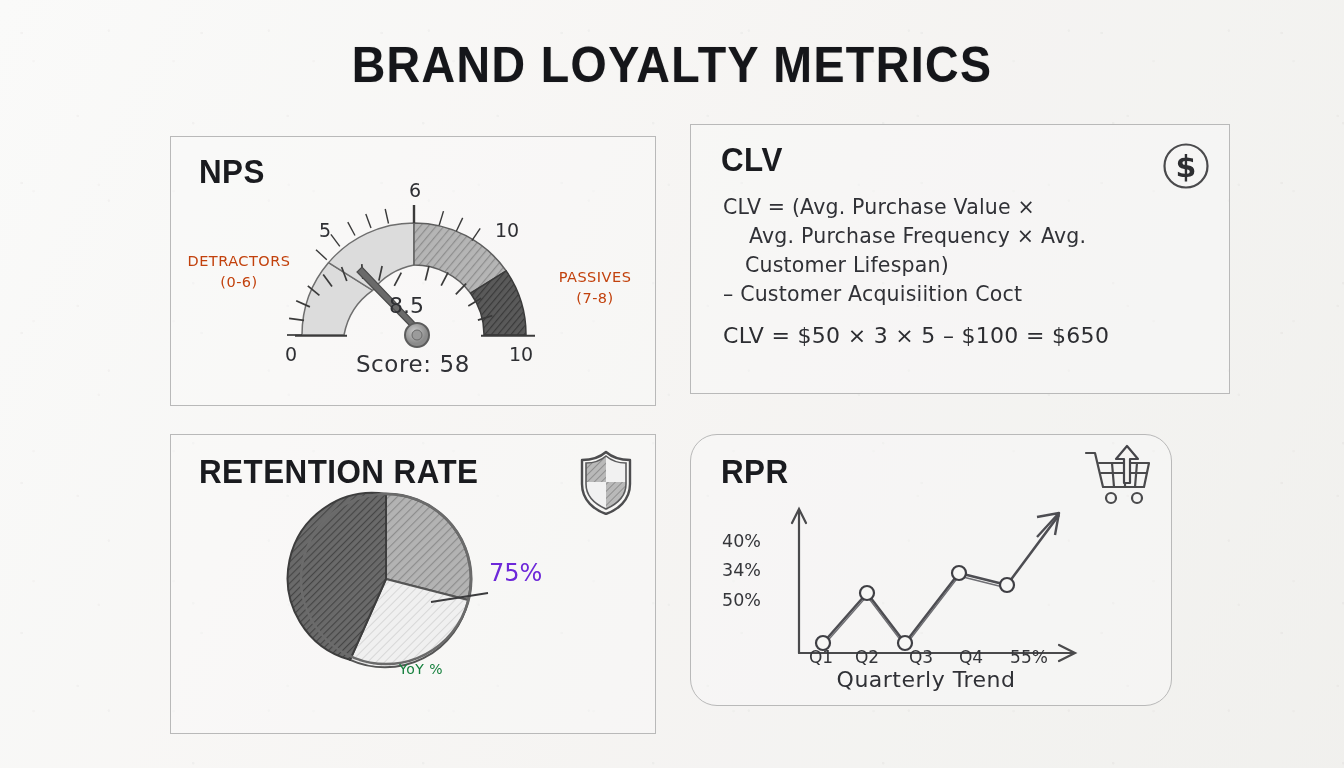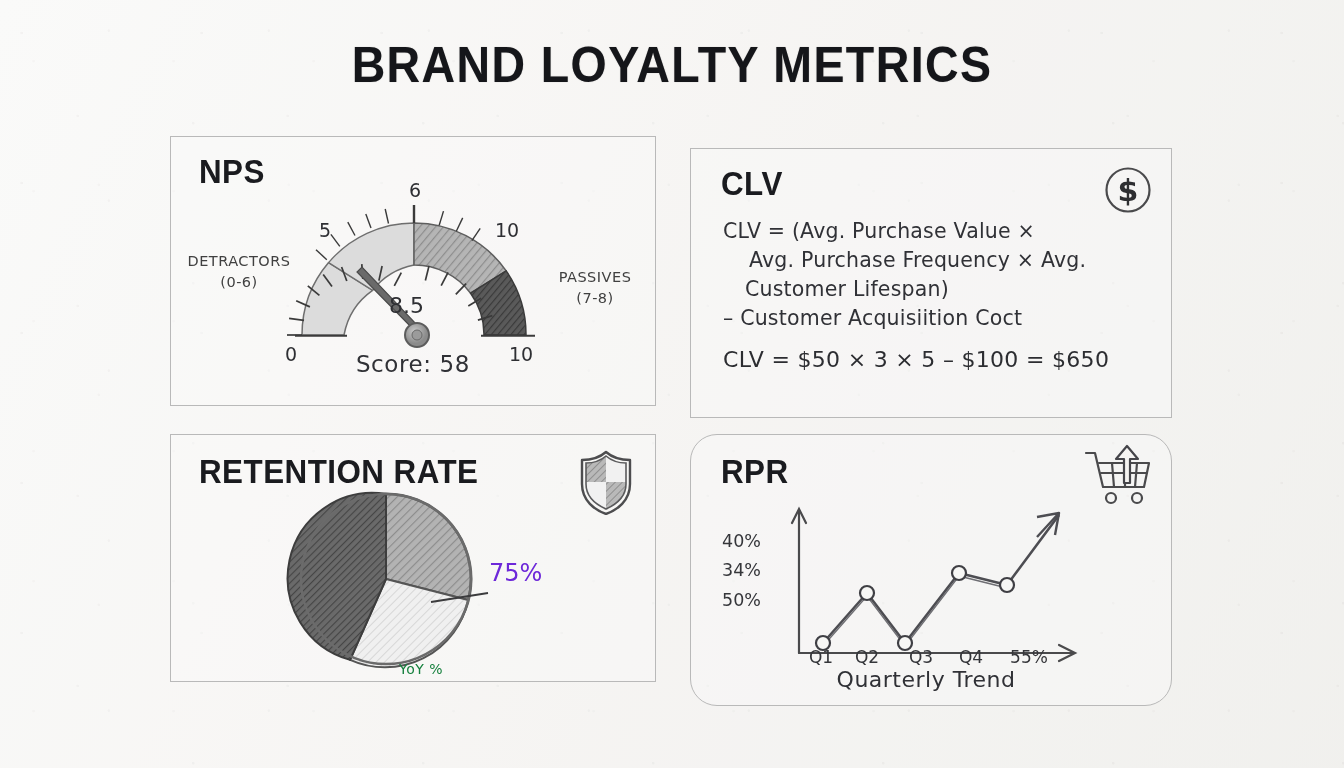--- a/index.html
+++ b/index.html
@@ -36,22 +36,22 @@
     text-shadow:0 0 1px rgba(20,20,20,.35);
   }
 
   .panel{
     position:absolute;
     border:1.6px solid #b9b9b9;
     background:rgba(250,250,249,.38);
     box-sizing:border-box;
   }
   #panel-nps{left:170px;top:136px;width:486px;height:270px;}
-  #panel-clv{left:690px;top:148px;width:482px;height:270px;}
-  #panel-retention{left:170px;top:434px;width:486px;height:248px;}
+  #panel-clv{left:690px;top:124px;width:540px;height:270px;}
+  #panel-retention{left:170px;top:434px;width:486px;height:300px;}
   #panel-rpr{left:690px;top:434px;width:482px;height:272px;border-radius:27px;}
 
   .panel-title{
     position:absolute;
     font-family:"Liberation Sans", sans-serif;
     font-weight:bold;
     font-size:33px;
     letter-spacing:.5px;
     color:#1a1b1f;
     transform:scaleX(.95);
@@ -83,21 +83,21 @@
     font-family:"DejaVu Sans", sans-serif;
     font-size:22px;
     color:#2c2d31;
     letter-spacing:.3px;
   }
 
   
   .gauge-side{
     position:absolute;text-align:center;
     font-family:"DejaVu Sans", sans-serif;
-    font-size:14.5px;line-height:1.45;color:#404040;
+    font-size:14.5px;line-height:1.45;color:#c2410c;
     letter-spacing:.5px;
   }
   #lbl-detractors{left:8px;top:114px;width:120px;}
   #lbl-passives{right:6px;top:130px;width:108px;}
   #gauge-score{
     position:absolute;left:0;right:0;top:214px;text-align:center;
     font-family:"DejaVu Sans", sans-serif;font-size:23px;color:#303136;
     letter-spacing:.6px;
   }
 

